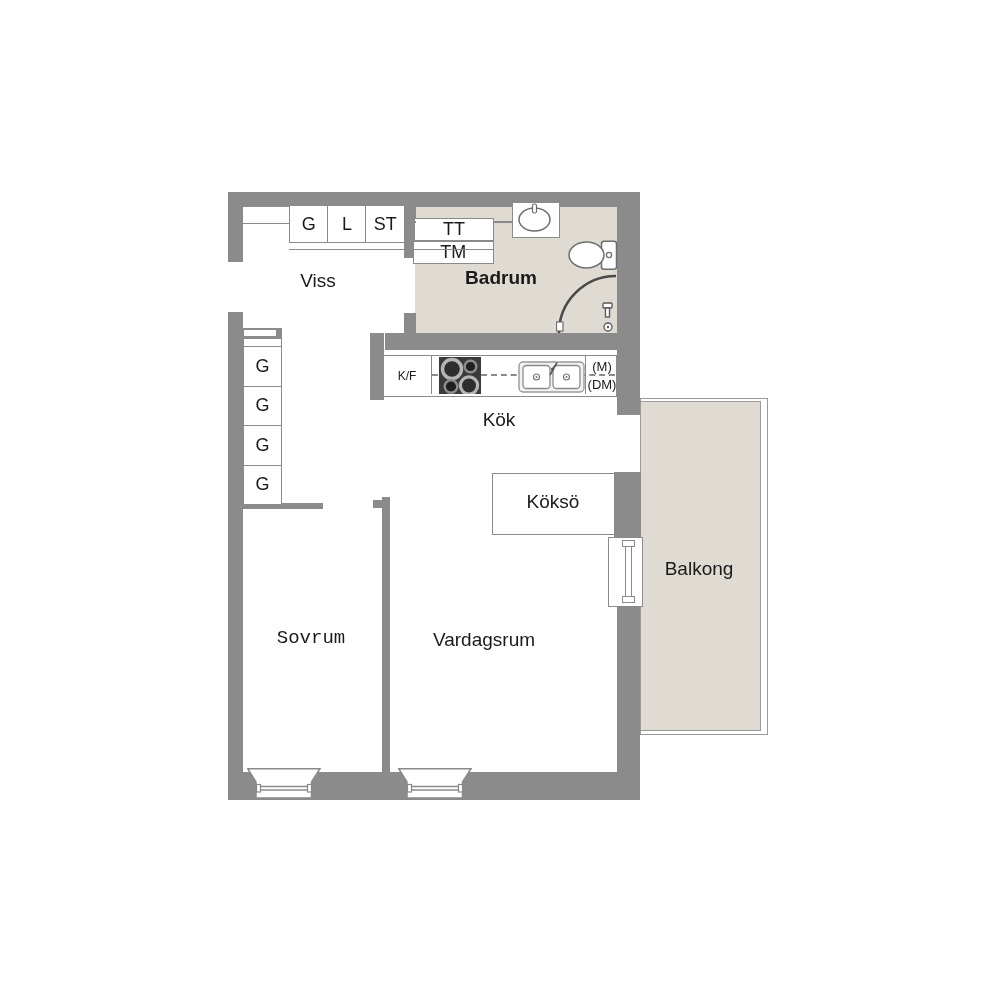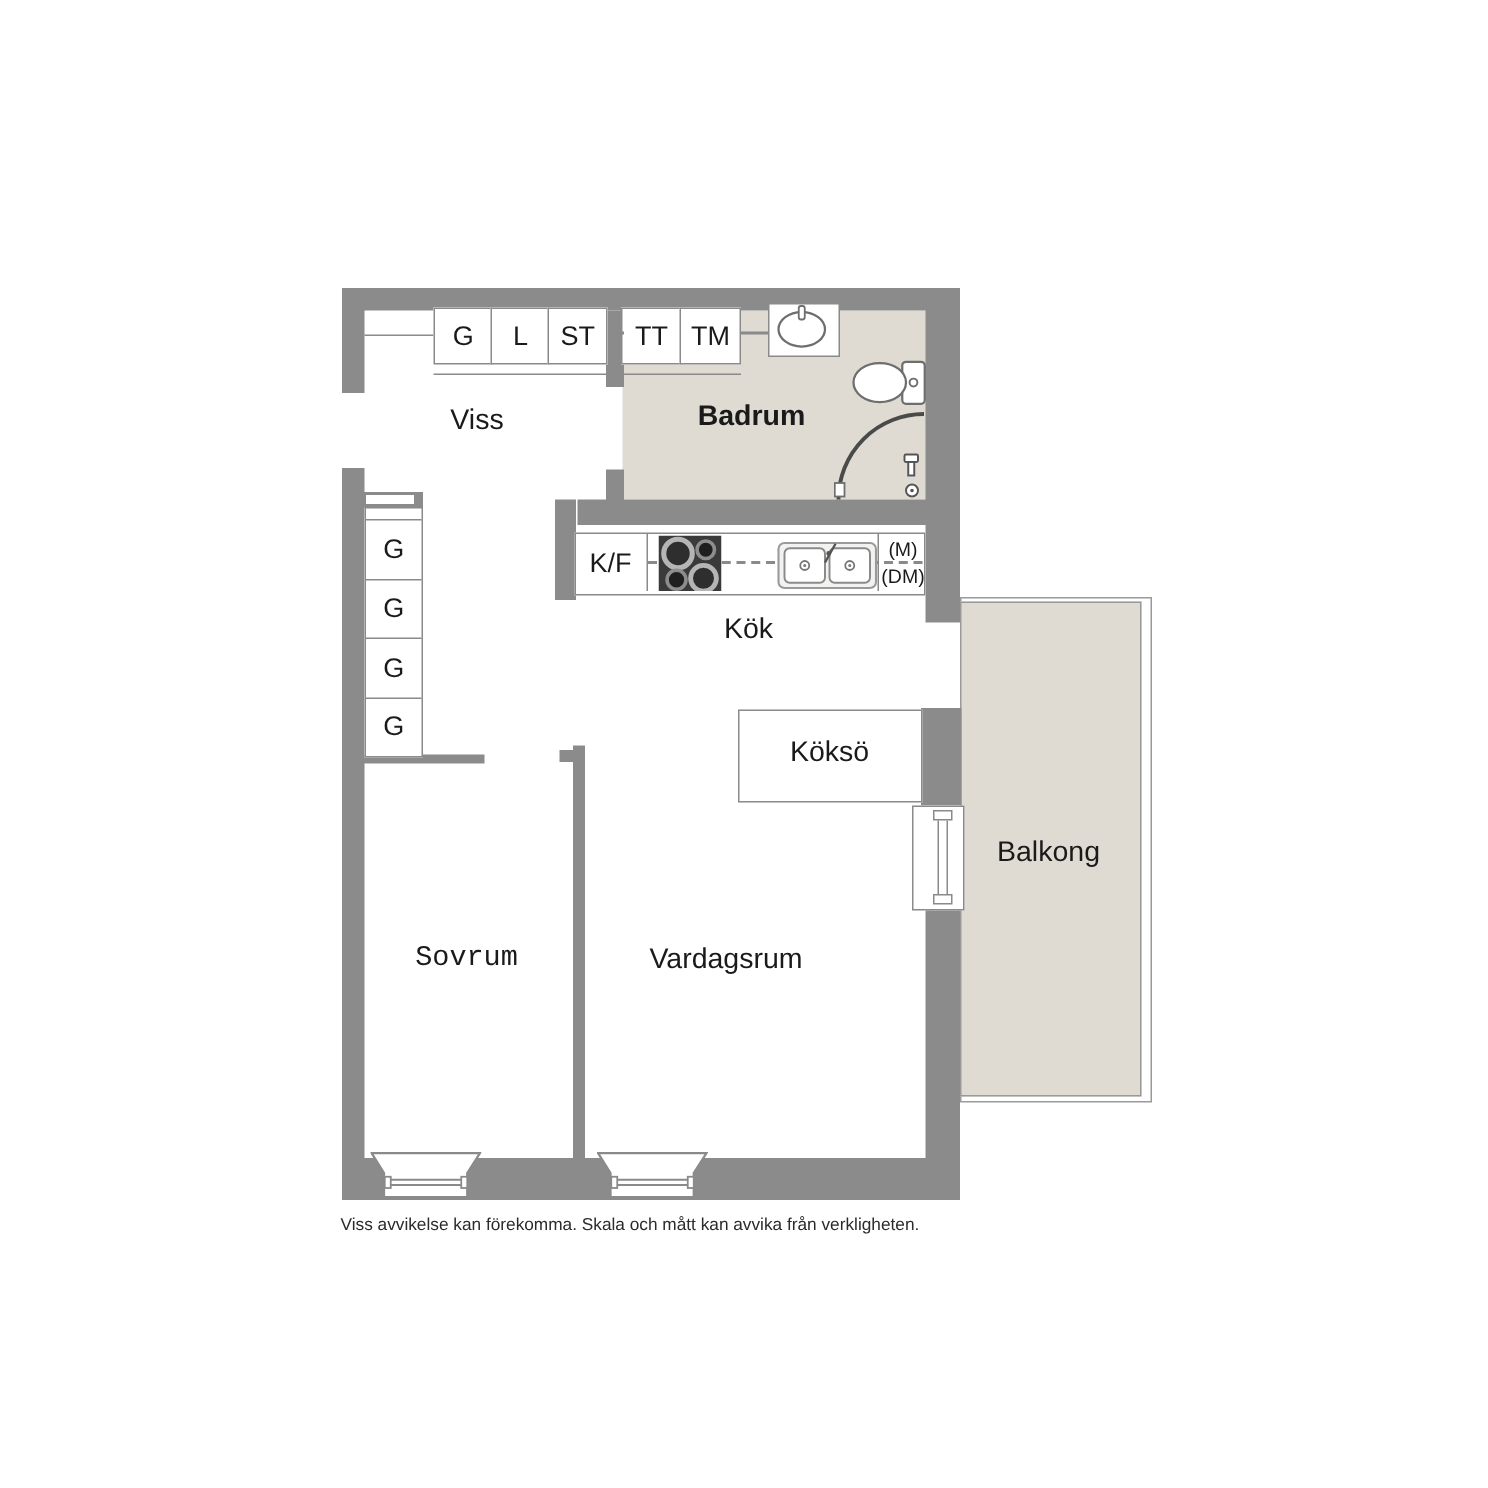--- a/index.html
+++ b/index.html
@@ -61,21 +61,21 @@
       </div>
     <div class="closet-cell">
         <span>L</span>
       </div>
     <div class="closet-cell">
         <span>ST</span>
       </div>
   </div>
   <div class="frontline" style="left:289px;top:249px;width:115px;"></div>
 
-  <div class="closet-row" style="left:414px;top:205px;width:80px;height:38px;">
+  <div class="closet-row" style="left:414px;top:218px;width:80px;height:38px;flex-direction:column;">
     <div class="closet-cell">
         <span>TT</span>
       </div>
     <div class="closet-cell">
         <span>TM</span>
       </div>
   </div>
   <div class="frontline" style="left:414px;top:249px;width:80px;"></div>
   <div class="dash" style="left:407px;top:221px;width:9px;"></div>
   <div class="dash" style="left:494px;top:221px;width:18px;"></div>
@@ -97,21 +97,21 @@
     <rect x="47" y="31" width="9" height="5" rx="1" fill="#ffffff" stroke="#555" stroke-width="1.3"></rect>
     <rect x="49.5" y="36" width="4" height="9" fill="#ffffff" stroke="#555" stroke-width="1.3"></rect>
     <circle cx="52" cy="55" r="4" fill="#ffffff" stroke="#555" stroke-width="1.3"></circle>
     <circle cx="52" cy="55" r="1.2" fill="#555"></circle>
   </svg>
 
   <div class="counter" style="left:383px;top:355px;width:232px;height:40px;"></div>
   <div class="dashline" style="left:432px;top:374px;width:183px;"></div>
   <div class="vline" style="left:431px;top:356px;height:38px;"></div>
   <div class="vline" style="left:585px;top:356px;height:38px;"></div>
-  <div class="lbl" style="left:407px;top:376px;font-size:18px;">K/F</div>
+  <div class="lbl" style="left:407px;top:376px;font-size:12px;">K/F</div>
   <svg class="abs" style="left:439px;top:357px;" width="42" height="37" viewBox="0 0 42 37">
     <rect x="0" y="0" width="42" height="37" fill="#3a3a3a"></rect>
     <circle cx="13" cy="12" r="9.5" fill="#2e2e2e" stroke="#b5b5b5" stroke-width="3.4"></circle>
     <circle cx="31.5" cy="9.5" r="5.8" fill="#1f1f1f" stroke="#8d8d8d" stroke-width="2.4"></circle>
     <circle cx="12" cy="29.5" r="6.3" fill="#1f1f1f" stroke="#8d8d8d" stroke-width="2.4"></circle>
     <circle cx="30" cy="28.5" r="8.6" fill="#2e2e2e" stroke="#b5b5b5" stroke-width="3.2"></circle>
   </svg>
   <svg class="abs" style="left:518px;top:361px;" width="67" height="32" viewBox="0 0 67 32">
     <rect x="1" y="1" width="65" height="30" rx="4" fill="#f2f2f0" stroke="#9a9a9a" stroke-width="1.4"></rect>
     <rect x="5" y="4.5" width="27" height="23" rx="3.5" fill="#ffffff" stroke="#8a8a8a" stroke-width="1.3"></rect>
@@ -166,15 +166,14 @@
   </svg>
 
   <div class="lbl" style="left:318px;top:281px;">Viss</div>
   <div class="lbl" style="left:501px;top:278px;font-weight:bold;">Badrum</div>
   <div class="lbl" style="left:499px;top:420px;">Kök</div>
   <div class="lbl" style="left:553px;top:502px;">Köksö</div>
   <div class="lbl" style="left:699px;top:569px;">Balkong</div>
   <div class="lbl" style="left:311px;top:638px;font-family:Liberation Mono, monospace;">Sovrum</div>
   <div class="lbl" style="left:484px;top:640px;">Vardagsrum</div>
 
-  <div class="disclaimer" style="left:227px;top:811px;">Viss avvikelse kan förekomma. Skala och mått kan avvika från verkligheten.</div>
 
 </div>
 
 </body></html>

